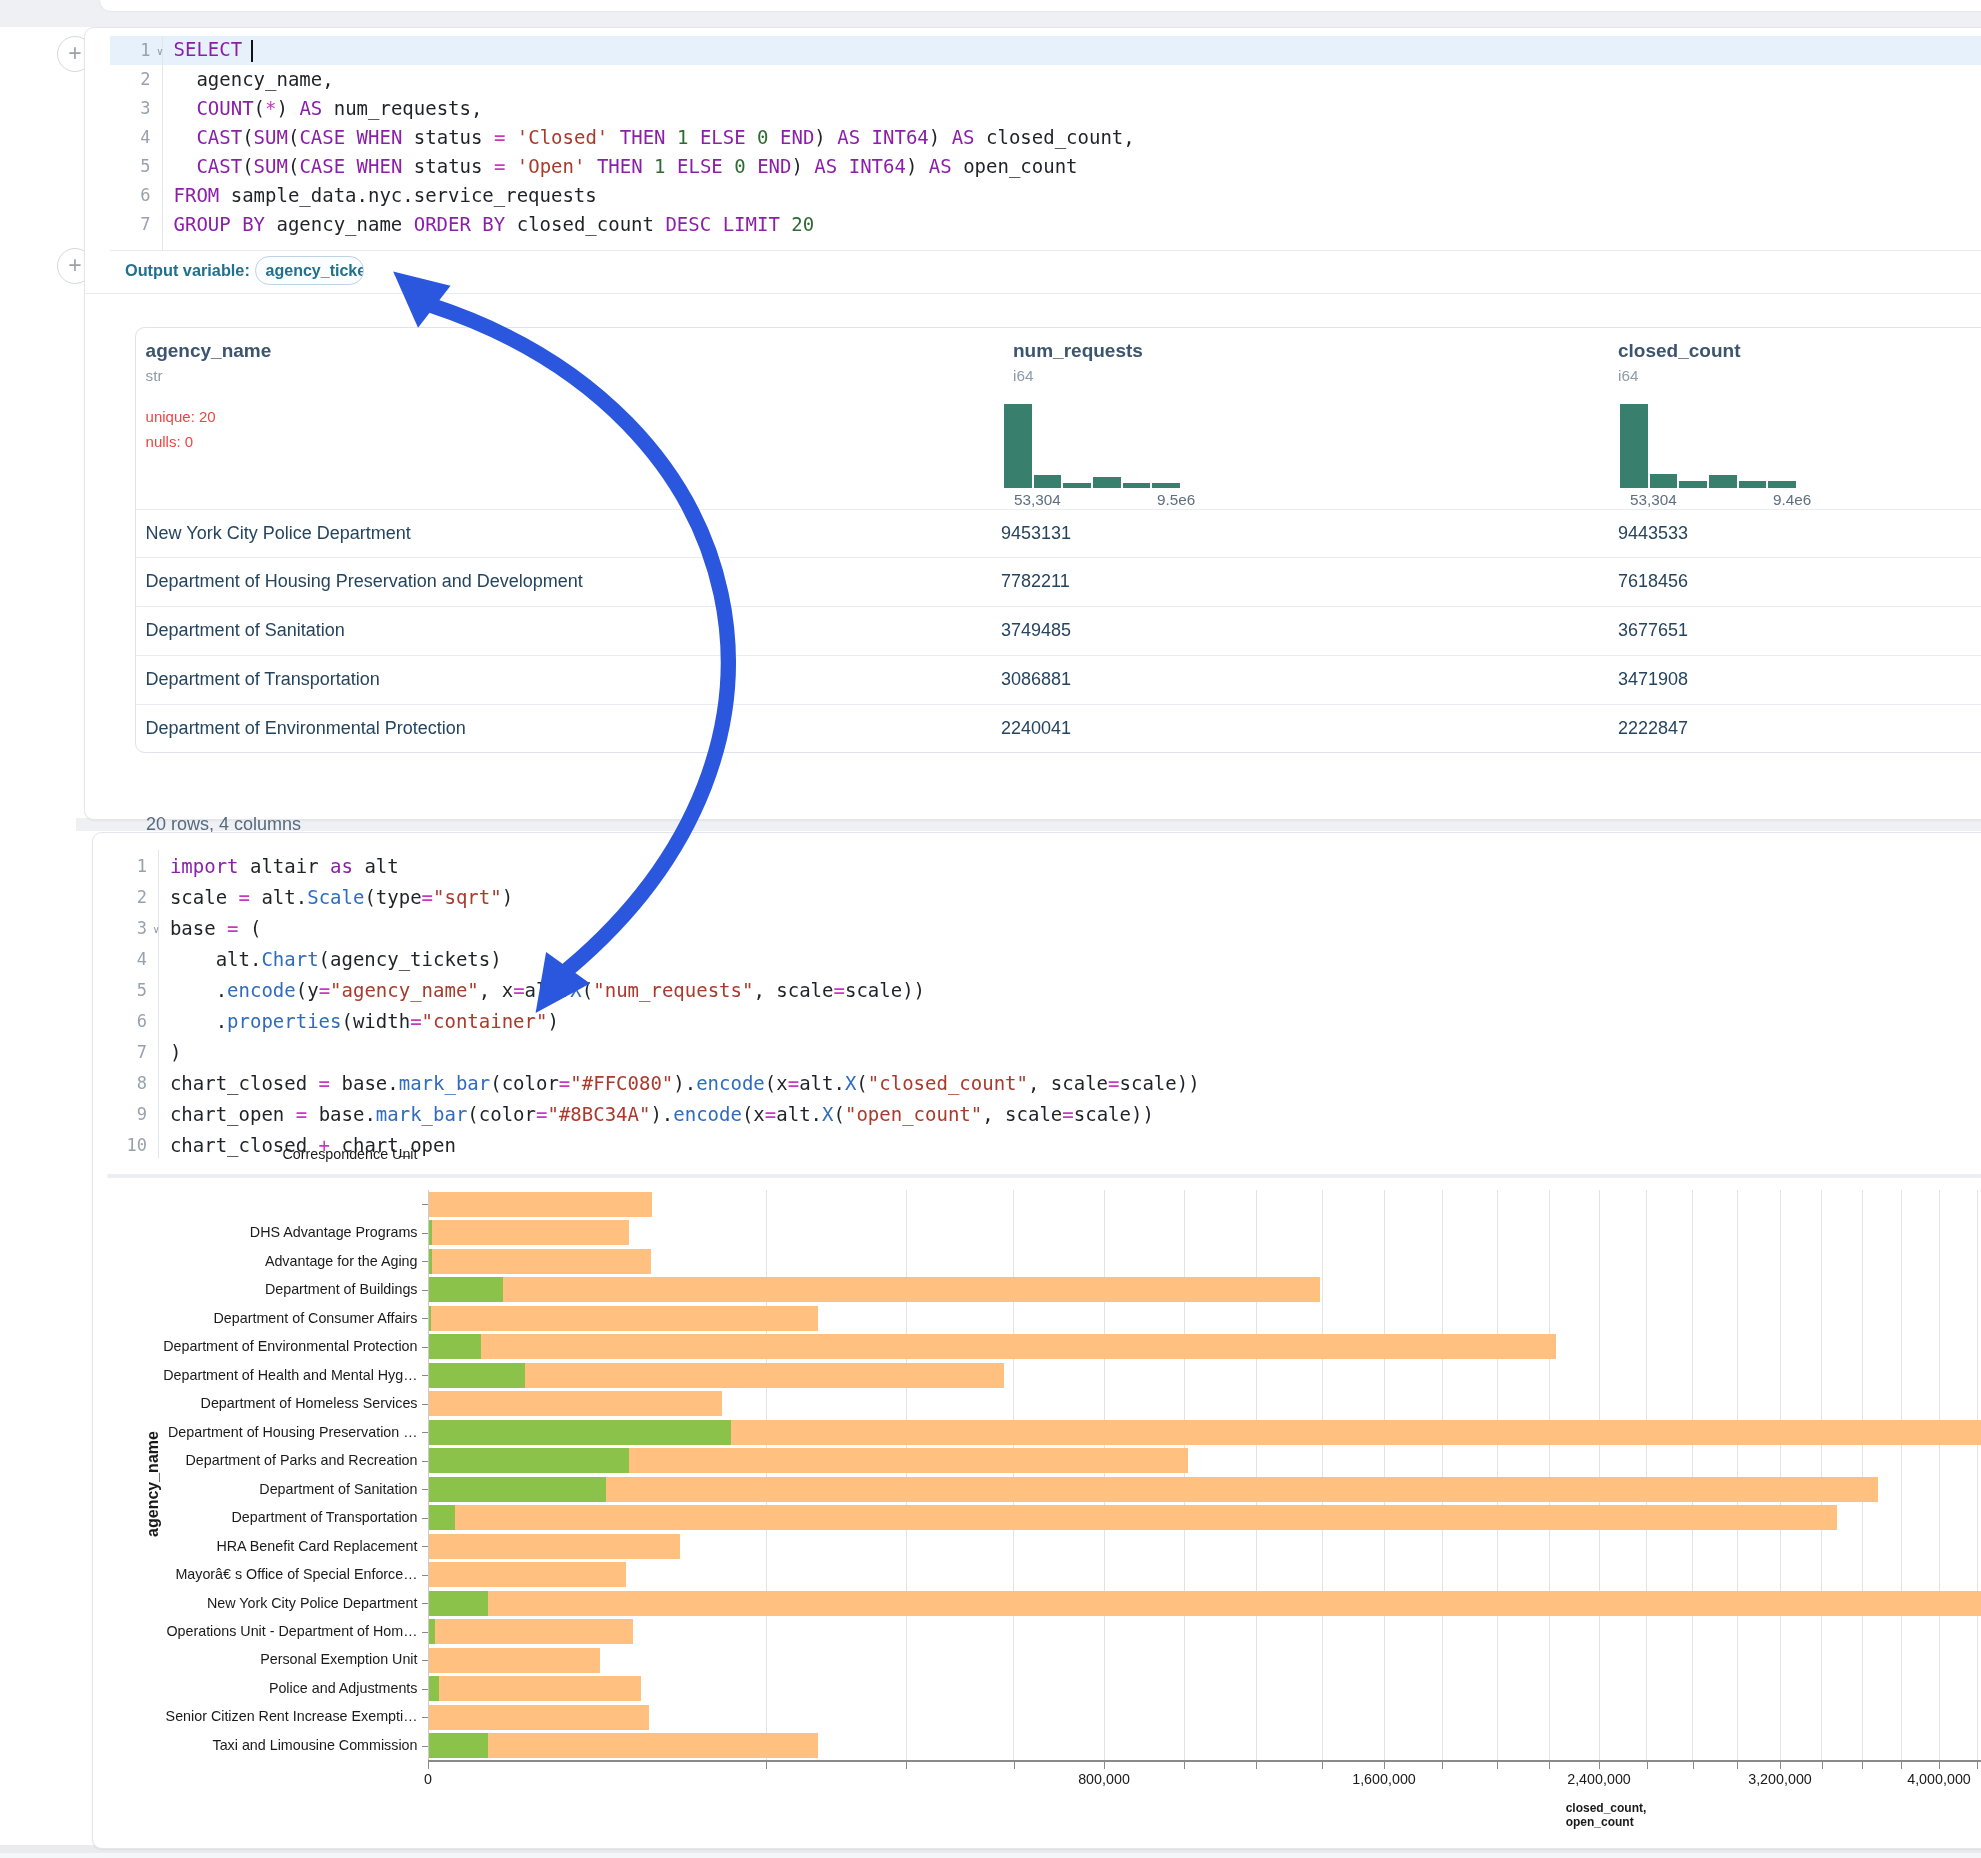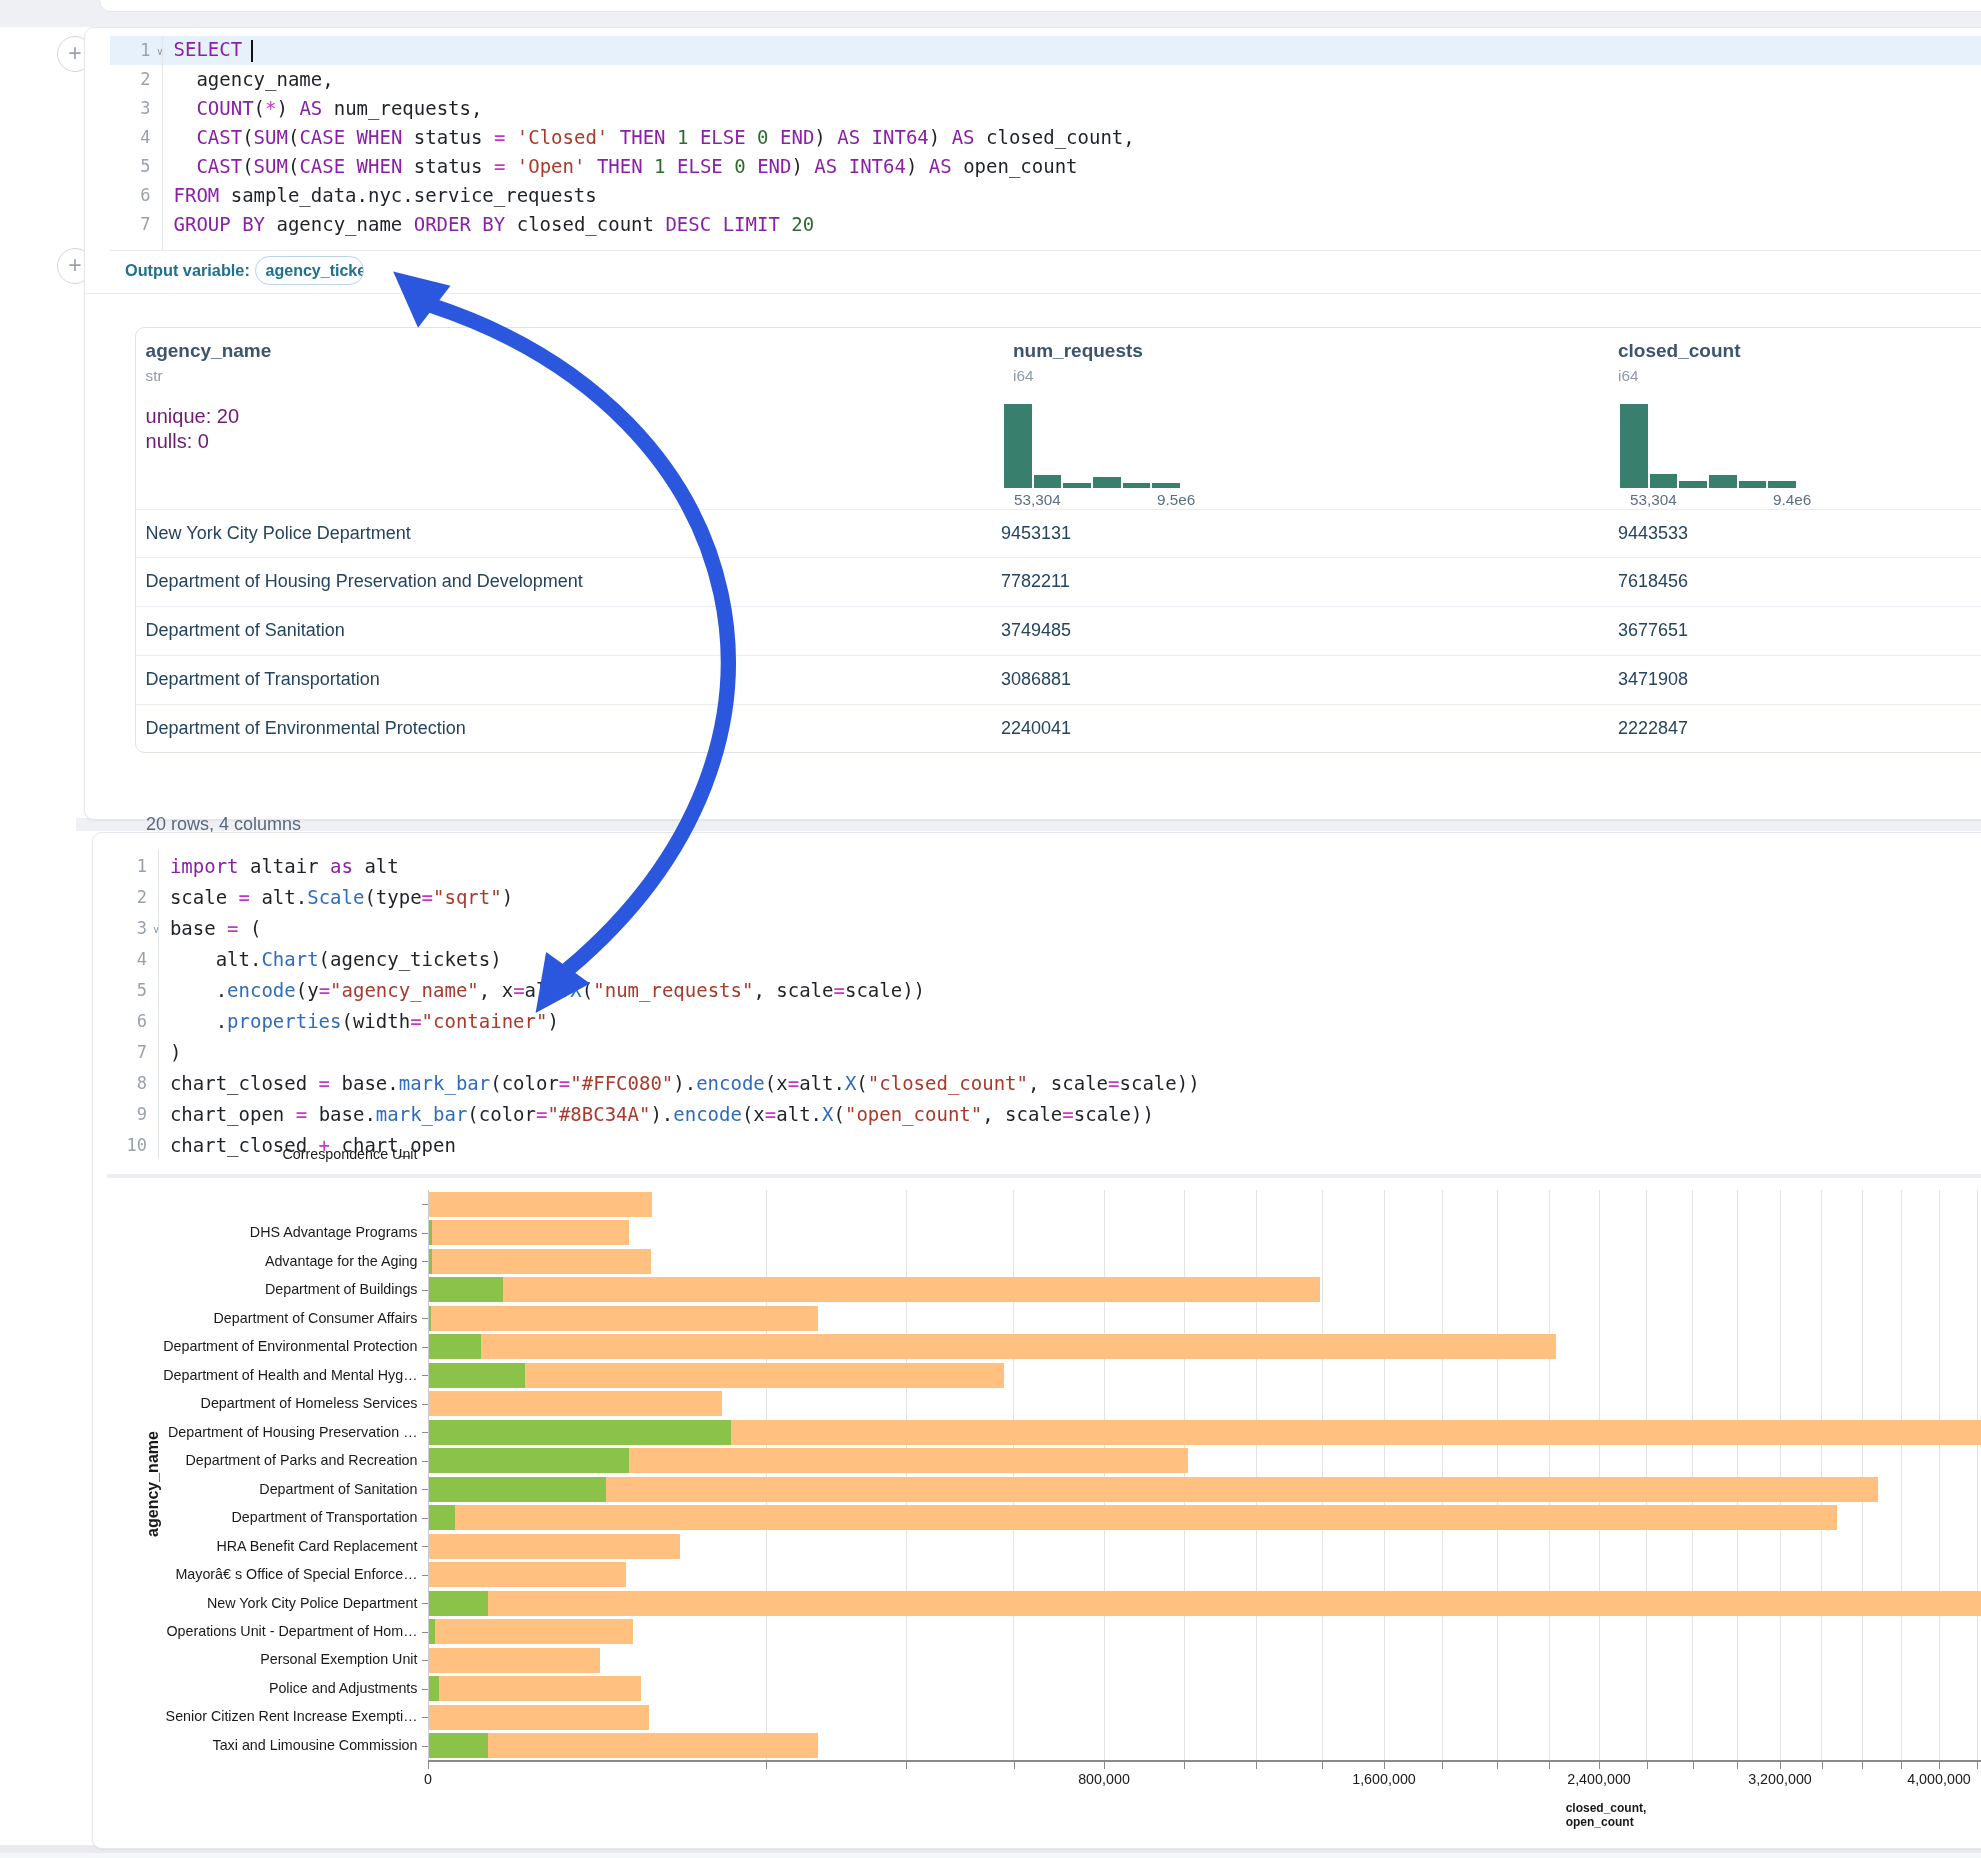--- a/index.html
+++ b/index.html
@@ -47,21 +47,21 @@
   .chip{position:absolute;left:170px;top:5.7px;height:29px;line-height:27px;box-sizing:border-box;
     border:1.4px solid #bed3e6;border-radius:14.3px;background:#fbfdfe;color:#20708f;
     font-weight:bold;font-size:16px;padding:0 9.6px;width:109px;overflow:hidden;white-space:nowrap;}
 
   
   #table-card{position:absolute;left:50px;top:299px;width:1854px;height:424px;
     border:1px solid #dfe3e8;border-radius:9.6px;background:#fff;overflow:hidden;}
   .col-head{position:absolute;top:0;}
   .col-title{font-weight:bold;font-size:19px;color:#3b556e;padding-top:11.5px;}
   .col-type{font-size:15.3px;color:#8e9aa7;padding-top:5.7px;}
-  .col-meta{font-size:20px;color:#701a75;line-height:25px;padding-top:13.4px;}
+  .col-meta{font-size:15px;color:#ef4444;line-height:25px;padding-top:13.4px;}
   .hist{position:absolute;top:76px;width:176px;height:84px;display:flex;align-items:flex-end;gap:1.9px;}
   .hist>div{flex:1;background:#38806d;}
   .histlab{position:absolute;top:163px;width:229px;font-size:15.3px;color:#5d6f80;}
   .histlab .hmax{position:absolute;left:143px;}
   .trow{position:absolute;left:0;right:0;height:49px;border-top:1px solid #e9edf1;}
   .tcell{position:absolute;top:13.4px;font-size:18px;color:#25445f;white-space:nowrap;}
   .tfooter{position:absolute;left:61px;top:765px;height:25px;display:flex;align-items:center;gap:21px;
     color:#566a7e;font-size:18px;flex-direction:column;}
 
   

